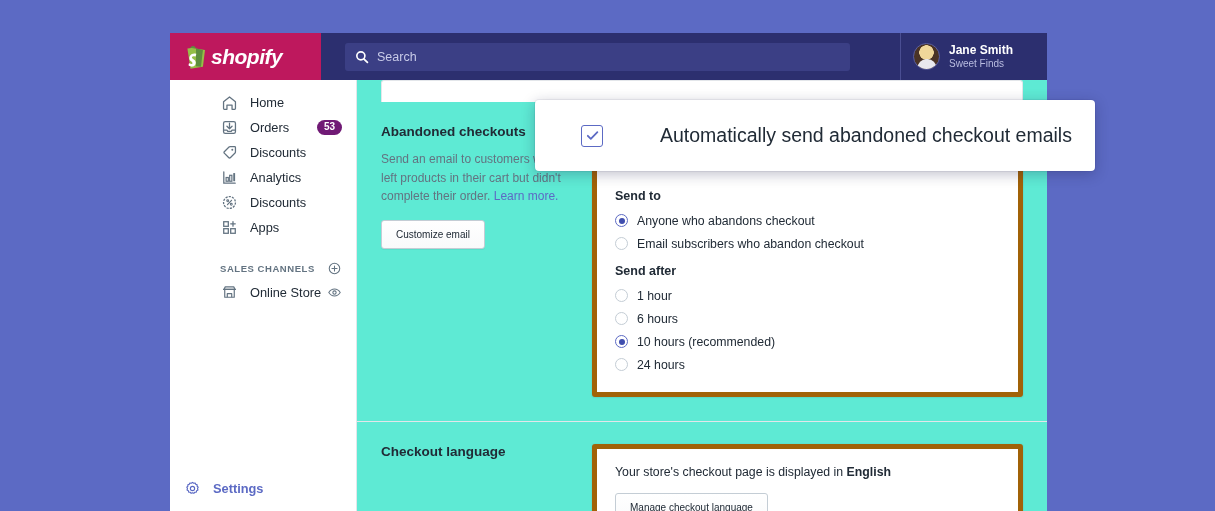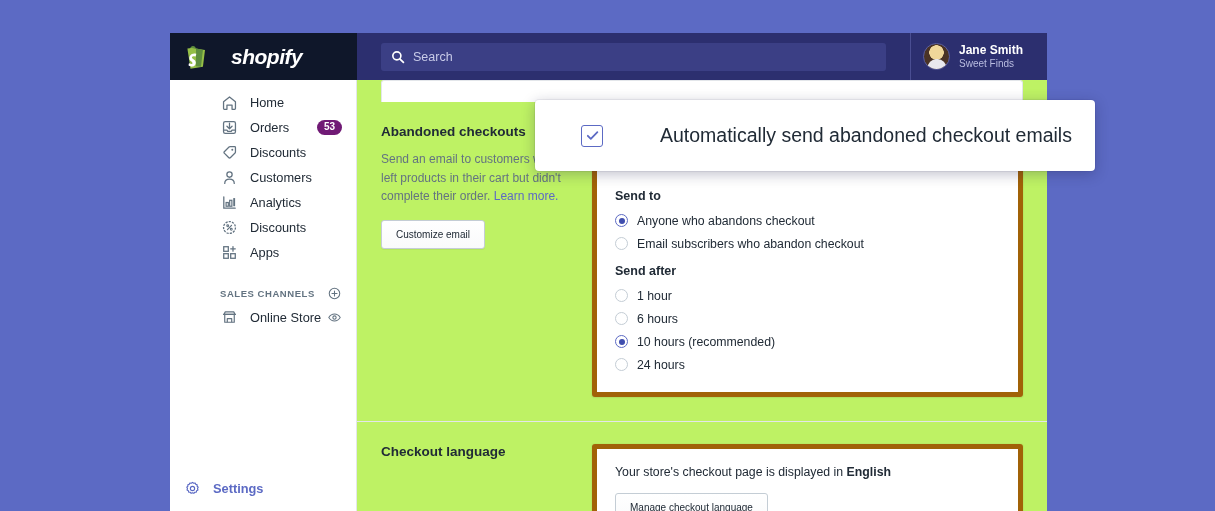--- a/index.html
+++ b/index.html
@@ -32,28 +32,27 @@
   .topbar {
     position: absolute;
     left: 0; top: 0;
     width: 877px;
     height: 47px;
     background: #2c2f6f;
     display: flex;
     align-items: center;
   }
   .logo-zone {
-    width: 187px;
+    width: 151px;
     height: 47px;
-    background: #0f172a;
+    background: #be185d;
     display: flex;
     align-items: center;
     padding-left: 14px;
     flex-shrink: 0;
-    gap: 20px;
   }
   .logo-bag {
     width: 22px; height: 24px;
     position: relative;
     flex-shrink: 0;
   }
   .logo-word {
     color: #ffffff;
     font-size: 21px;
     font-weight: bold;
@@ -179,21 +178,21 @@
     cursor: pointer;
   }
   .settings-row .nav-label { color: #5c6ac4; font-weight: bold; }
 
   
   .content {
     position: absolute;
     left: 187px; top: 47px;
     width: 690px;
     height: 431px;
-    background: #bef264;
+    background: #5eead4;
     overflow: hidden;
   }
 
   .section {
     display: flex;
     padding: 22px 24px 24px 24px;
     gap: 26px;
   }
   .section + .section { border-top: 1px solid #e3e6ea; }
   .sec-left { width: 185px; flex-shrink: 0; }
@@ -389,29 +388,20 @@
       <div class="nav-item">
         <span class="ico">
           <svg width="17" height="17" viewBox="0 0 20 20">
             <path d="M10.6 3H16a1 1 0 011 1v5.4a1.6 1.6 0 01-.47 1.13l-5.6 5.6a1.2 1.2 0 01-1.7 0l-5.36-5.36a1.2 1.2 0 010-1.7l5.6-5.6A1.6 1.6 0 0110.6 3z" fill="none" stroke="#637381" stroke-width="1.5" stroke-linejoin="round"></path>
             <circle cx="13.3" cy="6.7" r="1.15" fill="#637381"></circle>
           </svg>
         </span>
         <span class="nav-label">Discounts</span>
       </div>
 
-      <div class="nav-item">
-        <span class="ico">
-          <svg width="17" height="17" viewBox="0 0 20 20">
-            <circle cx="10" cy="6.6" r="3.1" fill="none" stroke="#637381" stroke-width="1.5"></circle>
-            <path d="M4.4 17c0-3.1 2.5-5 5.6-5s5.6 1.9 5.6 5" fill="none" stroke="#637381" stroke-width="1.5" stroke-linecap="round"></path>
-          </svg>
-        </span>
-        <span class="nav-label">Customers</span>
-      </div>
 
       <div class="nav-item">
         <span class="ico">
           <svg width="17" height="17" viewBox="0 0 20 20">
             <path d="M3.3 3.3v13.4h13.4" fill="none" stroke="#637381" stroke-width="1.5" stroke-linecap="round"></path>
             <rect x="6" y="10" width="2.6" height="4.4" fill="none" stroke="#637381" stroke-width="1.4"></rect>
             <rect x="10.2" y="7.4" width="2.6" height="7" fill="none" stroke="#637381" stroke-width="1.4"></rect>
             <rect x="14.4" y="4.8" width="2.2" height="9.6" fill="#637381"></rect>
           </svg>
         </span>

